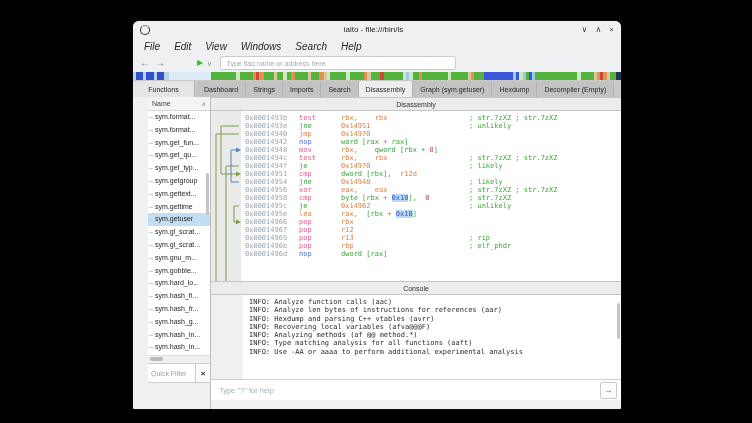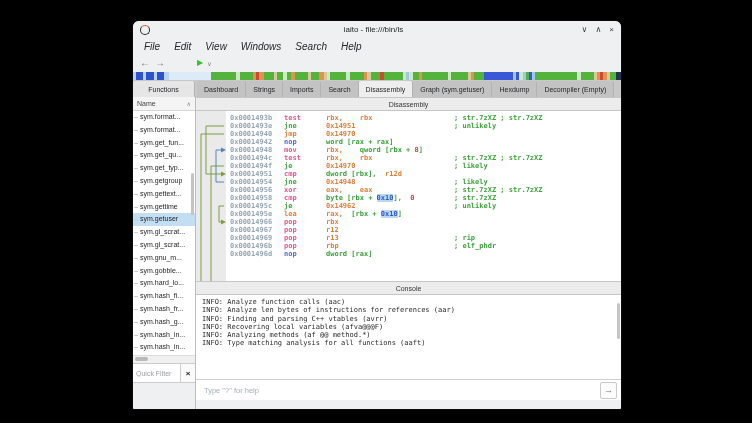--- a/index.html
+++ b/index.html
@@ -33,21 +33,21 @@
   .tabrow{flex:0 0 17px;background:#c9c9c9;display:flex;align-items:flex-end;}
   .fn-tab{width:61px;height:16px;background:#e6e6e6;font-size:7px;color:#232629;display:flex;align-items:center;
           justify-content:center;border-right:1px solid #b3b3b3;border-radius:2px 2px 0 0;}
   .tabs{display:flex;height:16px;margin-left:2px;}
   .tab{padding:0 7px;font-size:7px;color:#232629;display:flex;align-items:center;background:#c3c3c3;
        border-right:1px solid #b2b2b2;border-radius:2px 2px 0 0;white-space:nowrap;}
   .tab.active{background:#eeeeee;}
   
   .content{flex:1;display:flex;min-height:0;background:#dcdcdc;}
   .sidebar{flex:0 0 62px;width:62px;display:flex;flex-direction:column;background:#eff0f1;position:relative;
-           border-right:1px solid #bdbdbd;}
+           border-right:1px solid #bdbdbd;padding-left:15px;}
   .namehdr{flex:0 0 13px;background:#f4f4f4;border-bottom:1px solid #d5d5d5;font-size:7px;color:#444;
            display:flex;align-items:center;justify-content:space-between;padding:0 4px;}
   .sort{color:#888;font-size:6px;}
   .fnlist{flex:0 0 244px;background:#fff;overflow:hidden;}
   .fni{height:12.8px;line-height:12.8px;font-size:7px;color:#232629;padding-left:7px;white-space:nowrap;position:relative;}
   .fni::before{content:"";position:absolute;left:1px;top:6px;width:4px;height:1px;background:#cccccc;}
   .fni.sel{background:var(--selection_bg);}
   .vscroll{position:absolute;right:1px;top:76px;width:3px;height:42px;background:#c3c3c3;border-radius:2px;}
   .hscroll{flex:0 0 7px;background:#f0f0f0;border-top:1px solid #ddd;position:relative;}
   .hthumb{position:absolute;left:2px;top:1px;width:13px;height:4px;background:#b9b9b9;border-radius:2px;}
@@ -60,28 +60,28 @@
   .main{flex:1;display:flex;flex-direction:column;min-width:0;background:#eff0f1;}
   .phdr{flex:0 0 12px;background:#ececec;border-top:1px solid #c6c6c6;border-bottom:1px solid #c6c6c6;
         font-size:7px;color:#333;display:flex;align-items:center;justify-content:center;}
   .dview{flex:0 0 170px;background:#fff;position:relative;overflow:hidden;}
   .gutter{position:absolute;left:0;top:0;bottom:0;width:30px;background:#eaeaea;}
   .gutter svg{position:absolute;left:0;top:0;}
   .fg{fill:none;stroke:var(--flow_green);stroke-width:1;}
   .fb{fill:none;stroke:var(--flow_blue);stroke-width:1;}
   .fgf{fill:var(--flow_green);} .fbf{fill:var(--flow_blue);}
   #drows{position:absolute;left:0;top:3px;right:0;}
-  .drow{position:relative;height:8px;line-height:8px;font-family:"DejaVu Sans Mono",monospace;font-size:7px;white-space:pre;font-weight:bold;}
+  .drow{position:relative;height:8px;line-height:8px;font-family:"DejaVu Sans Mono",monospace;font-size:7px;white-space:pre;}
   .c{position:absolute;top:0;}
   .c.a{left:34px;color:var(--addr);}
   .c.m{left:88px;}
   .c.o{left:130px;}
   .c.cm{left:258px;color:var(--comment);}
   .hi{background:var(--hi_bg);color:var(--hi_text);border-radius:1px;}
-  .cview{flex:0 0 84px;background:#fff;position:relative;overflow:hidden;}
+  .cview{flex:0 0 84px;background:#fff;position:relative;overflow:hidden;margin-left:32px;}
   #clines{padding-top:3px;}
   .cline{font-family:"DejaVu Sans Mono",monospace;font-size:7px;line-height:8.3px;color:#2b2b2b;padding-left:6px;white-space:pre;}
   .cscroll{position:absolute;right:1px;top:8px;width:3px;height:36px;background:#c5c5c5;border-radius:2px;}
   .cinput{flex:0 0 20px;background:#fff;border-top:1px solid #cfcfcf;display:flex;align-items:center;padding:0 2px;}
   .cinput input{flex:1;min-width:0;border:none;outline:none;font-size:7.5px;padding:0 6px;color:#333;font-family:"Liberation Sans",sans-serif;}
   .cinput input::placeholder{color:#9fb0ba;}
   .send{flex:0 0 15px;width:15px;height:15px;border:1px solid #c9c9c9;border-radius:2px;display:flex;align-items:center;
         justify-content:center;color:var(--send_arrow);font-size:9px;background:#fcfcfc;margin-right:2px;}
   .m-fill{flex:1;background:#eff0f1;}
 </style>
@@ -108,20 +108,21 @@
         <span class="mi">Windows</span>
         <span class="mi">Search</span>
         <span class="mi">Help</span>
       </div>
 
     <div class="toolbar">
       <span class="nav">←</span>
       <span class="nav fwd">→</span>
       <span class="play">▶</span>
       <span class="chev">∨</span>
+      <input class="seek" placeholder="Type flag name or address here" style="">
     </div>
 
     <div class="membar" id="membar">
         <i style="flex: 2 0 0px; background: rgb(185, 211, 238);"></i>
         <i style="flex: 4 0 0px; background: rgb(45, 82, 204);"></i>
         <i style="flex: 2 0 0px; background: rgb(185, 211, 238);"></i>
         <i style="flex: 5 0 0px; background: rgb(45, 82, 204);"></i>
         <i style="flex: 2 0 0px; background: rgb(185, 211, 238);"></i>
         <i style="flex: 4 0 0px; background: rgb(45, 82, 204);"></i>
         <i style="flex: 3 0 0px; background: rgb(185, 211, 238);"></i>
@@ -274,24 +275,25 @@
               <div class="drow"><span class="c a">0x0001496d</span><span class="c m" style="color: rgb(77, 104, 216);">nop</span><span class="c o"><span style="color: rgb(58, 162, 58);">dword [rax]</span></span></div>
             </div>
         </div>
 
         <div class="phdr">Console</div>
 
         <div class="cview">
           <div id="clines">
               <div class="cline">INFO: Analyze function calls (aac)</div>
               <div class="cline">INFO: Analyze len bytes of instructions for references (aar)</div>
-              <div class="cline">INFO: Finding and parsing C++ vtables (avrr)</div>
+              <div class="cline">INFO: Hexdump and parsing C++ vtables (avrr)</div>
               <div class="cline">INFO: Recovering local variables (afva@@@F)</div>
               <div class="cline">INFO: Analyzing methods (af @@ method.*)</div>
               <div class="cline">INFO: Type matching analysis for all functions (aaft)</div>
+              <div class="cline">INFO: Use -AA or aaaa to perform additional experimental analysis</div>
             </div>
           <div class="cscroll"></div>
         </div>
 
         <div class="cinput">
           <input placeholder="Type &quot;?&quot; for help" style="">
           <span class="send">→</span>
         </div>
 
         <div class="m-fill"></div>

